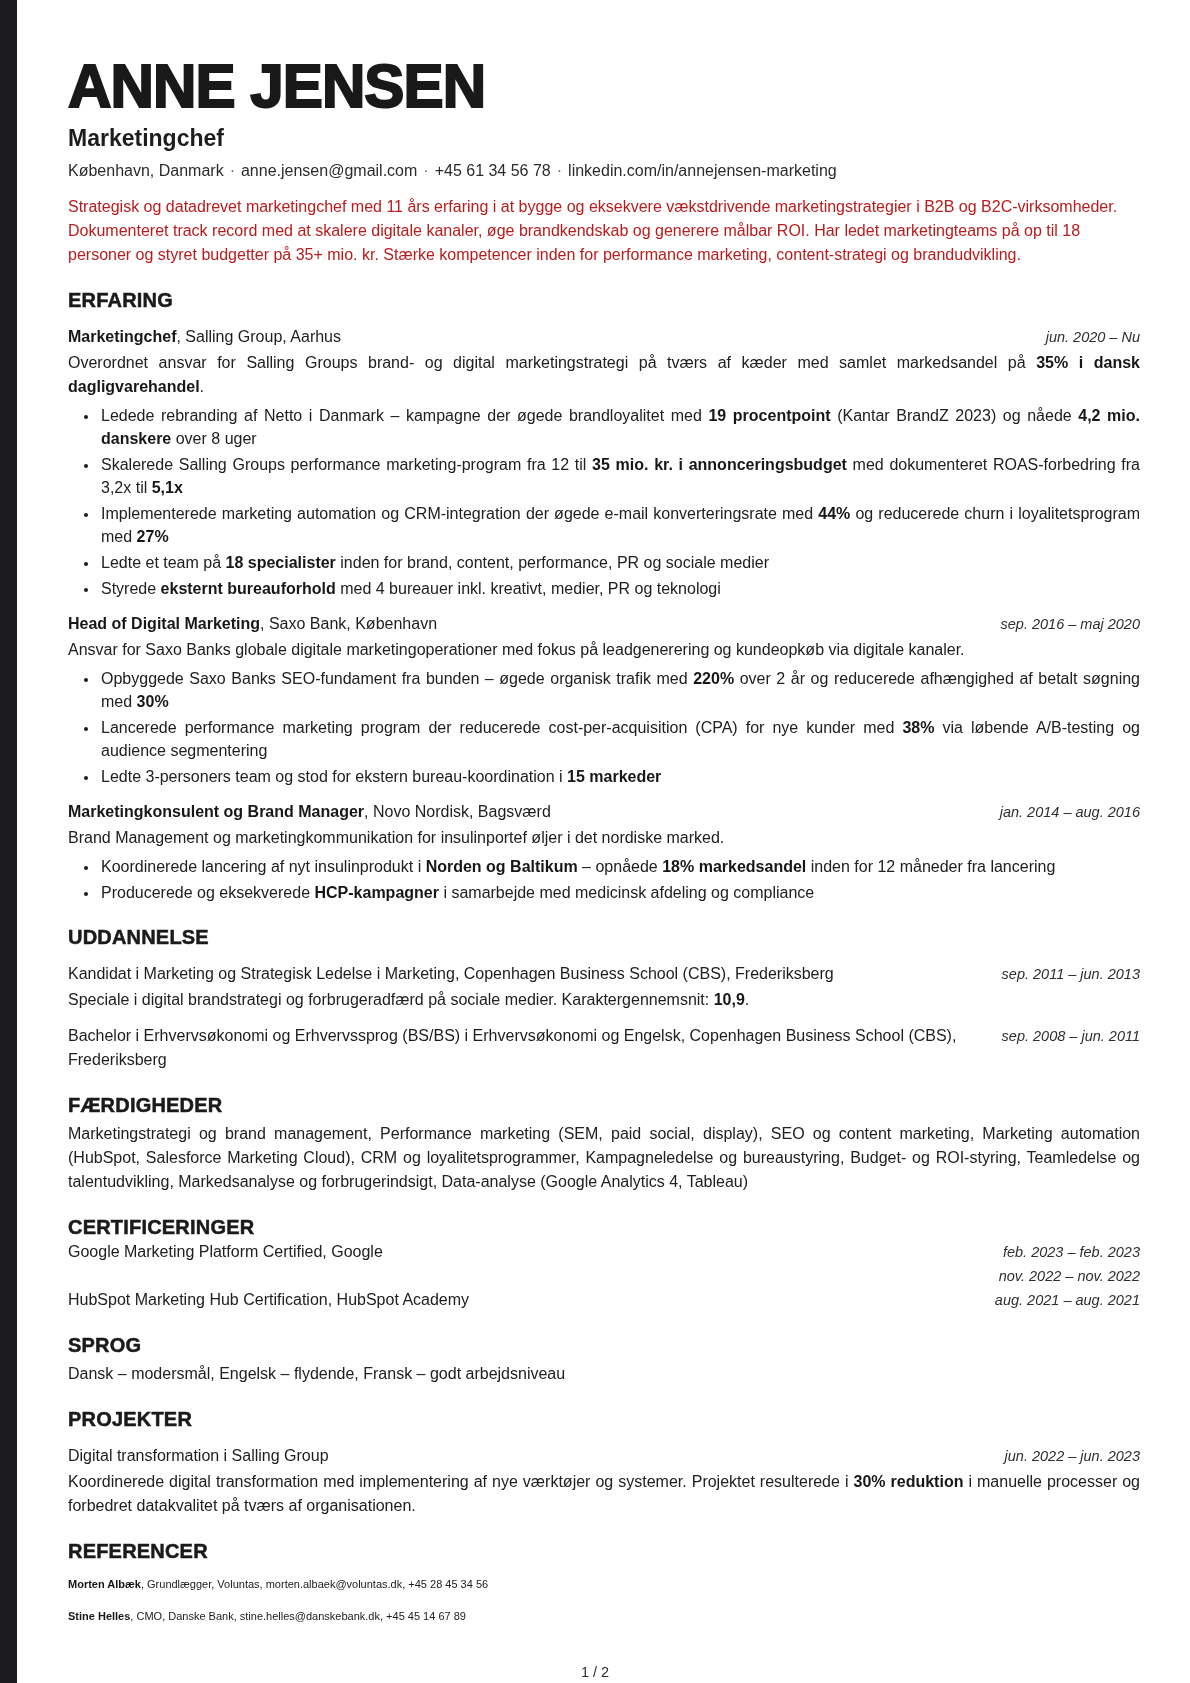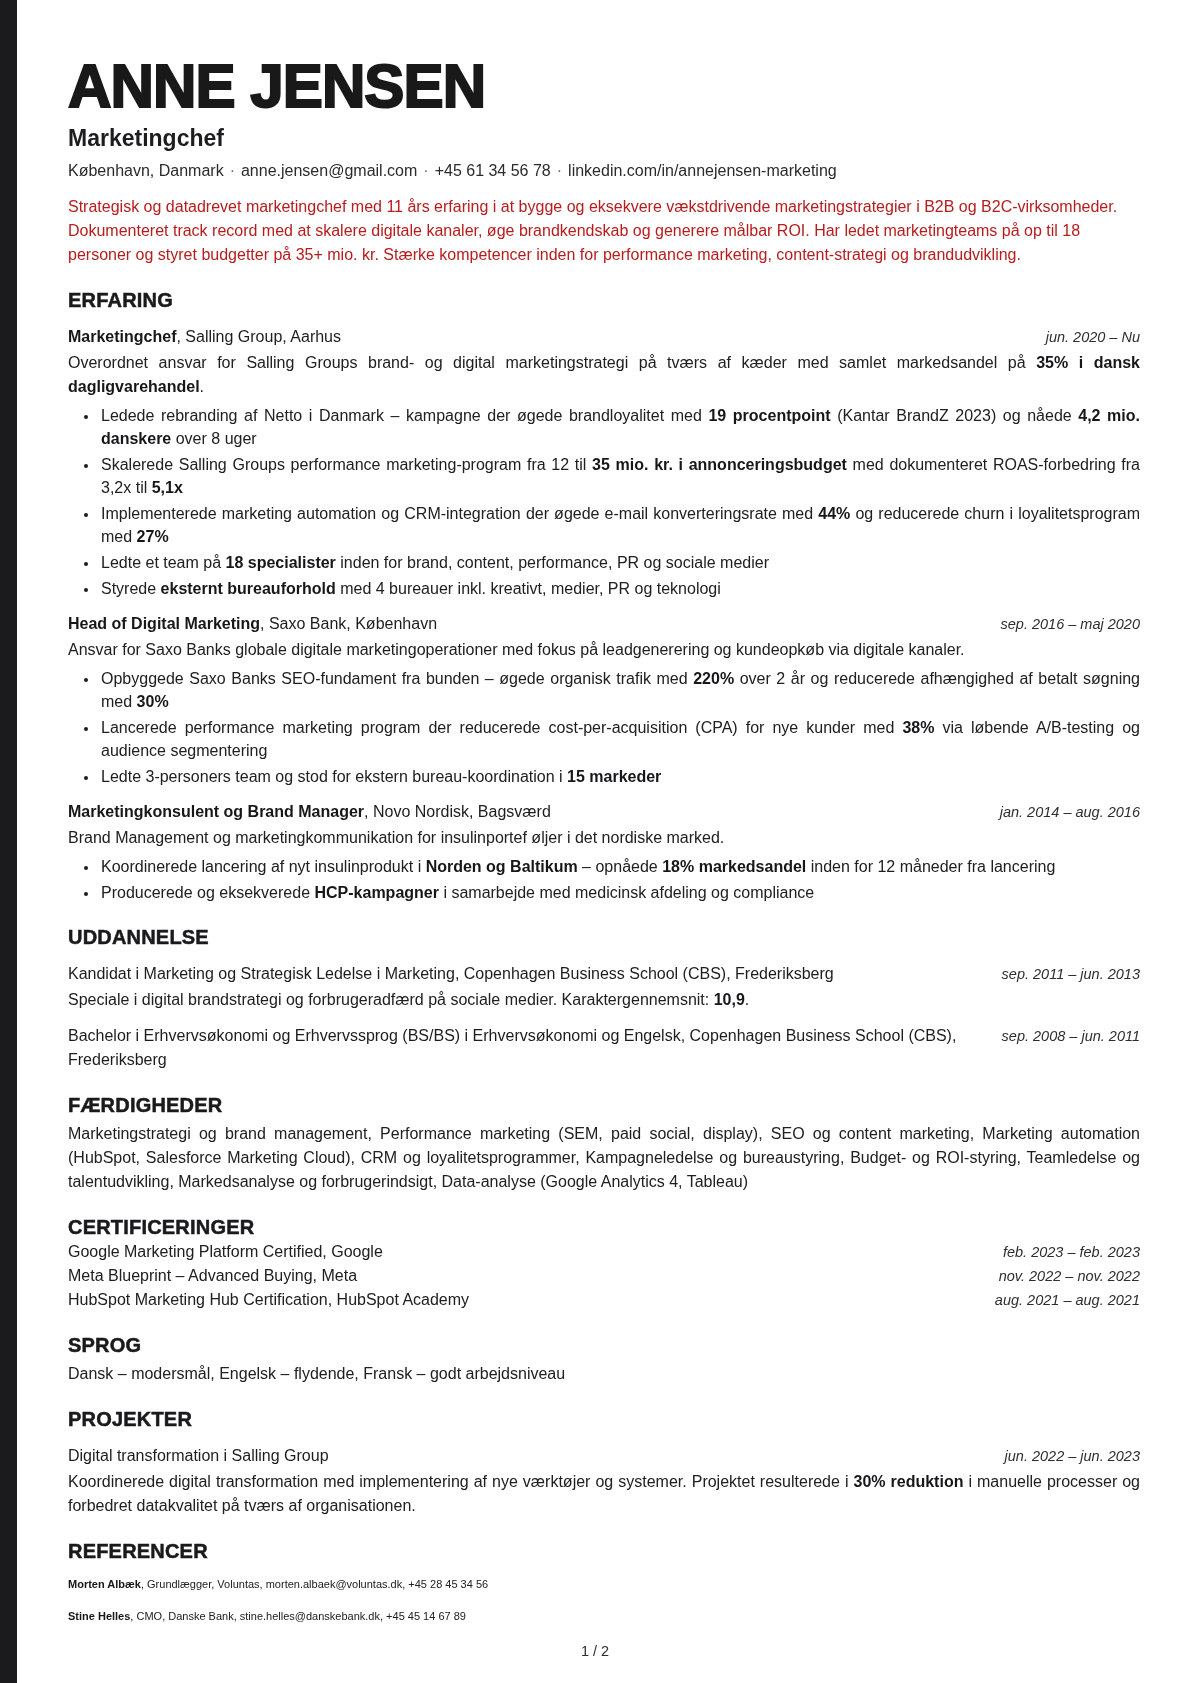--- a/index.html
+++ b/index.html
@@ -42,21 +42,21 @@
     padding-left:2px;
   }
   ul.bullets li::marker{font-size:13px;color:#1d1d1f;}
   b{font-weight:bold;color:#17171a;}
   .plain-par{margin-top:4px;font-size:16px;line-height:24px;text-align:justify;color:#202022;}
   .row{display:flex;justify-content:flex-end;align-items:flex-start;}
   .row .row-label{font-size:16px;line-height:24px;color:#202022;flex:1 1 auto;}
   .row .row-dates{font-size:14.5px;line-height:24px;font-style:italic;color:#2e2e30;white-space:nowrap;padding-left:18px;}
   .ref-line{margin-top:8px;font-size:11px;line-height:24px;color:#202022;}
   .footer{
-    position:absolute;left:0;bottom:24px;width:1190px;text-align:center;
+    position:absolute;left:0;bottom:3px;width:1190px;text-align:center;
     font-size:14.5px;color:#2e2e30;
   }
 </style>
 </head>
 <body>
 
 <div class="edge-bar"></div>
 
 <div class="page">
 
@@ -130,21 +130,20 @@
   <div class="section-heading">FÆRDIGHEDER</div>
   <div class="plain-par">Marketingstrategi og brand management, Performance marketing (SEM, paid social, display), SEO og content marketing, Marketing automation (HubSpot, Salesforce Marketing Cloud), CRM og loyalitetsprogrammer, Kampagneledelse og bureaustyring, Budget- og ROI-styring, Teamledelse og talentudvikling, Markedsanalyse og forbrugerindsigt, Data-analyse (Google Analytics 4, Tableau)</div>
 
   <div class="section-heading">CERTIFICERINGER</div>
   <div id="certs-container">
       <div class="row">
         <div class="row-label">Google Marketing Platform Certified, Google</div>
         <div class="row-dates">feb. 2023 – feb. 2023</div>
       </div>
       <div class="row">
-        <div class="row-label">Meta Blueprint – Advanced Buying, Meta</div>
         <div class="row-dates">nov. 2022 – nov. 2022</div>
       </div>
       <div class="row">
         <div class="row-label">HubSpot Marketing Hub Certification, HubSpot Academy</div>
         <div class="row-dates">aug. 2021 – aug. 2021</div>
       </div>
     </div>
 
   <div class="section-heading">SPROG</div>
   <div class="plain-par" style="text-align:left;">Dansk – modersmål, Engelsk – flydende, Fransk – godt arbejdsniveau</div>

